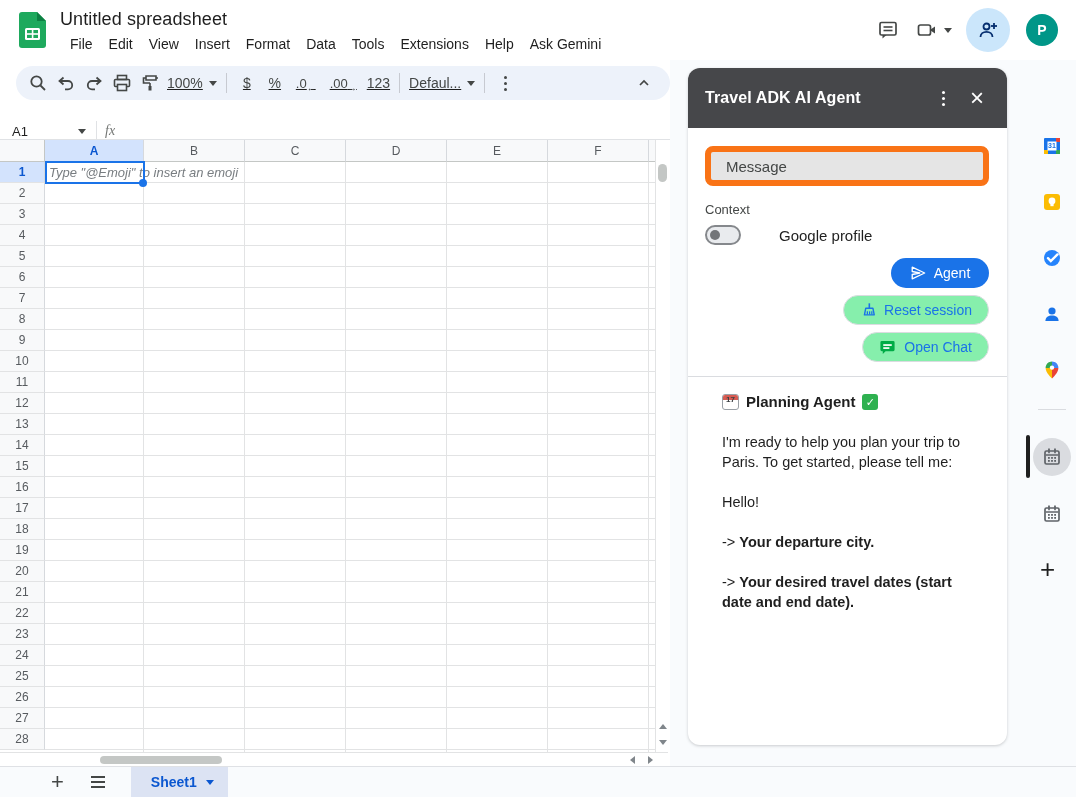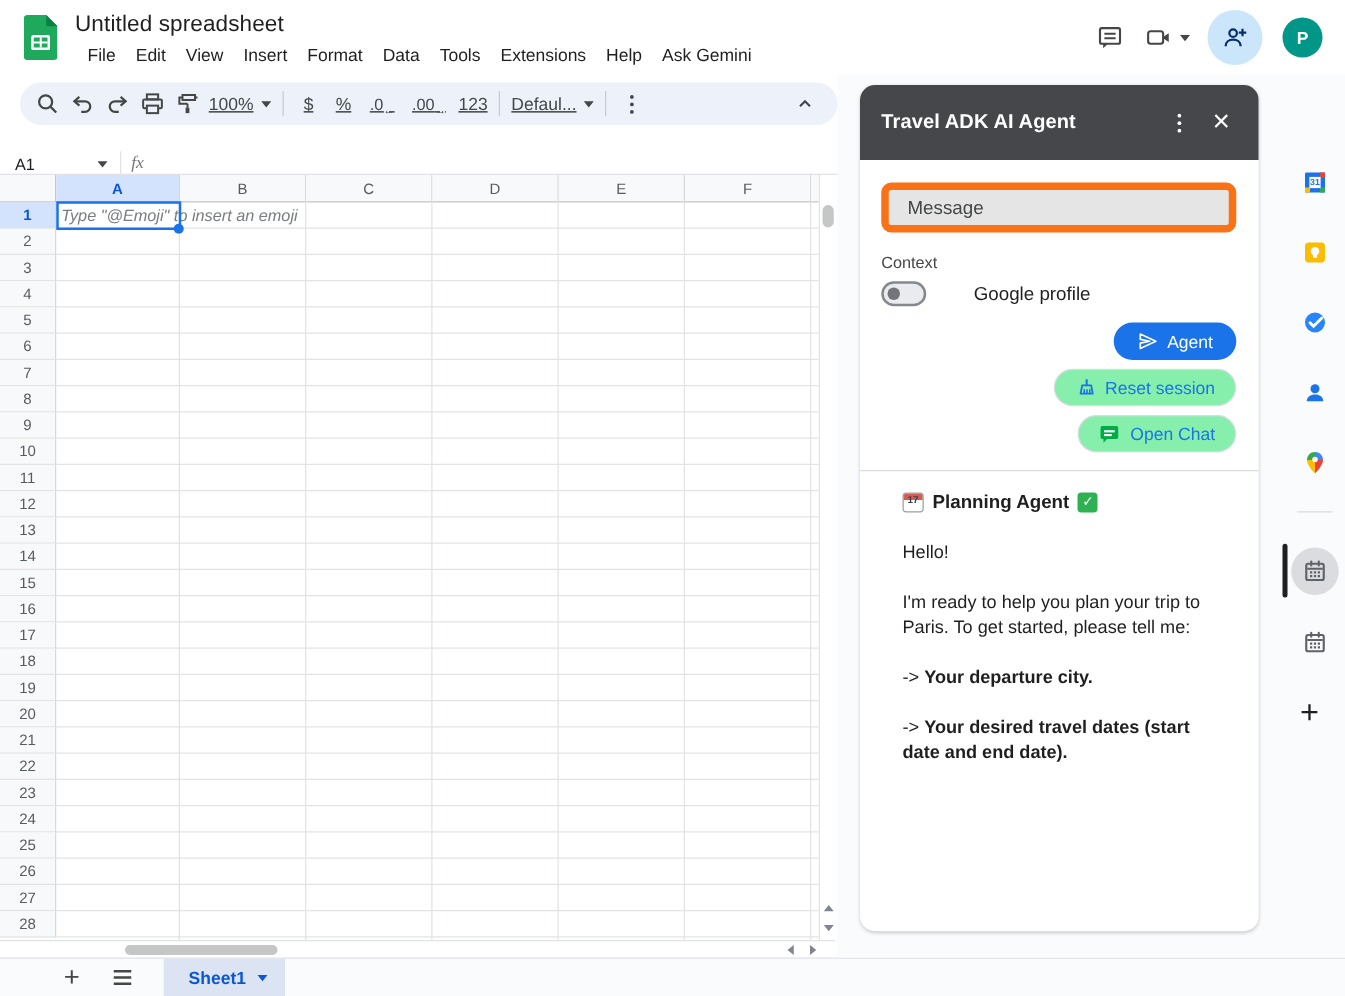--- a/index.html
+++ b/index.html
@@ -474,22 +474,22 @@
       </div>
       <div class="panel-divider"></div>
       <div class="chat">
         <div class="agent-line">
           <span class="cal-emoji">
               <i>17</i>
             </span>
           <span>Planning Agent</span>
           <span class="check-emoji">✓</span>
         </div>
+        <p>I'm ready to help you plan your trip to Paris. To get started, please tell me:</p>
         <p>Hello!</p>
-        <p>I'm ready to help you plan your trip to Paris. To get started, please tell me:</p>
         <div id="chat-bullets">
             <div class="bullet"><span>-&gt; </span><b>Your departure city.</b></div>
             <div class="bullet"><span>-&gt; </span><b>Your desired travel dates (start date and end date).</b></div>
           </div>
       </div>
     </div>
   </div>
 
 </div>
 

